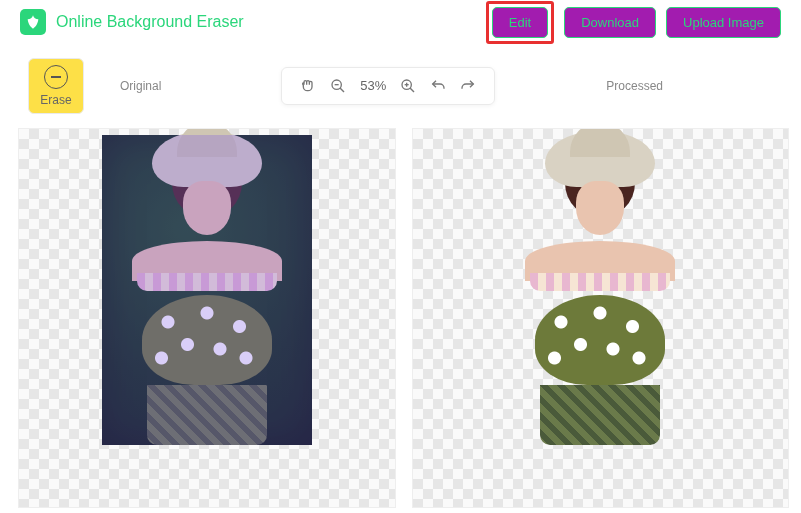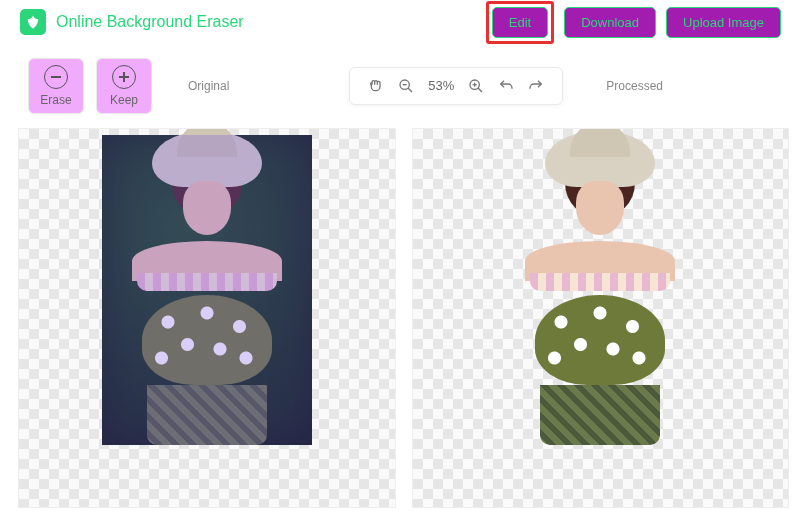--- a/index.html
+++ b/index.html
@@ -10,21 +10,21 @@
     .logo { width: 26px; height: 26px; background: #2bd67b; border-radius: 5px; display: flex; align-items: center; justify-content: center; margin-right: 10px; }
     .logo svg { width: 16px; height: 16px; fill: #fff; }
     .title { color: #2bd67b; font-size: 16px; font-weight: 500; }
     .header-spacer { flex: 1; }
     .header-btn { border: 1px solid #2bd67b; background: #a21caf; color: #2bd67b; padding: 7px 16px; border-radius: 5px; font-size: 13px; margin-left: 10px; cursor: pointer; }
     .highlight-box { border: 3px solid #e83030; border-radius: 3px; padding: 3px; display: inline-block; margin-left: 10px; }
     .highlight-box .header-btn { margin-left: 0; }
 
     
     .toolbar-row { display: flex; align-items: center; padding: 14px 28px 14px 28px; }
-    .tool-btn { width: 56px; height: 56px; border: 1px solid #eaeaea; border-radius: 6px; display: flex; flex-direction: column; align-items: center; justify-content: center; margin-right: 12px; cursor: pointer; background: #f0abfc; }
+    .tool-btn { width: 56px; height: 56px; border: 1px solid #eaeaea; border-radius: 6px; display: flex; flex-direction: column; align-items: center; justify-content: center; margin-right: 12px; cursor: pointer; background: #fde047; }
     .tool-btn .icon { width: 24px; height: 24px; border: 1.5px solid #555; border-radius: 50%; display: flex; align-items: center; justify-content: center; margin-bottom: 4px; }
     .tool-btn .icon::before { content: ""; width: 10px; height: 1.5px; background: #555; display: block; }
     .tool-btn.keep .icon::after { content: ""; width: 1.5px; height: 10px; background: #555; display: block; position: absolute; }
     .tool-btn.keep .icon { position: relative; }
     .tool-btn span { font-size: 12px; color: #666; }
 
     .label { color: #888; font-size: 12px; }
     .label-original { margin-left: 24px; }
     .label-processed { margin-left: auto; margin-right: 110px; }
 
@@ -92,24 +92,20 @@
   </span>
   <button class="header-btn">Download</button>
   <button class="header-btn">Upload Image</button>
 </div>
 
 <div class="toolbar-row">
   <div class="tool-btn">
     <div class="icon"></div>
     <span>Erase</span>
   </div>
-  <div class="tool-btn keep">
-    <div class="icon"></div>
-    <span>Keep</span>
-  </div>
   <div class="label label-original">Original</div>
 
   <div class="zoom-toolbar">
     <div class="zicon">
       <svg width="16" height="16" viewBox="0 0 24 24" fill="none" stroke="#777" stroke-width="2">
           <path d="M6 10V6a2 2 0 014 0v4M10 6a2 2 0 014 0v4M14 7a2 2 0 014 0v6a6 6 0 01-6 6h-1a6 6 0 01-6-6v-2l-1-2a2 2 0 013-2"></path>
         </svg>
     </div>
     <div class="zicon">
       <svg width="16" height="16" viewBox="0 0 24 24" fill="none" stroke="#777" stroke-width="2">

